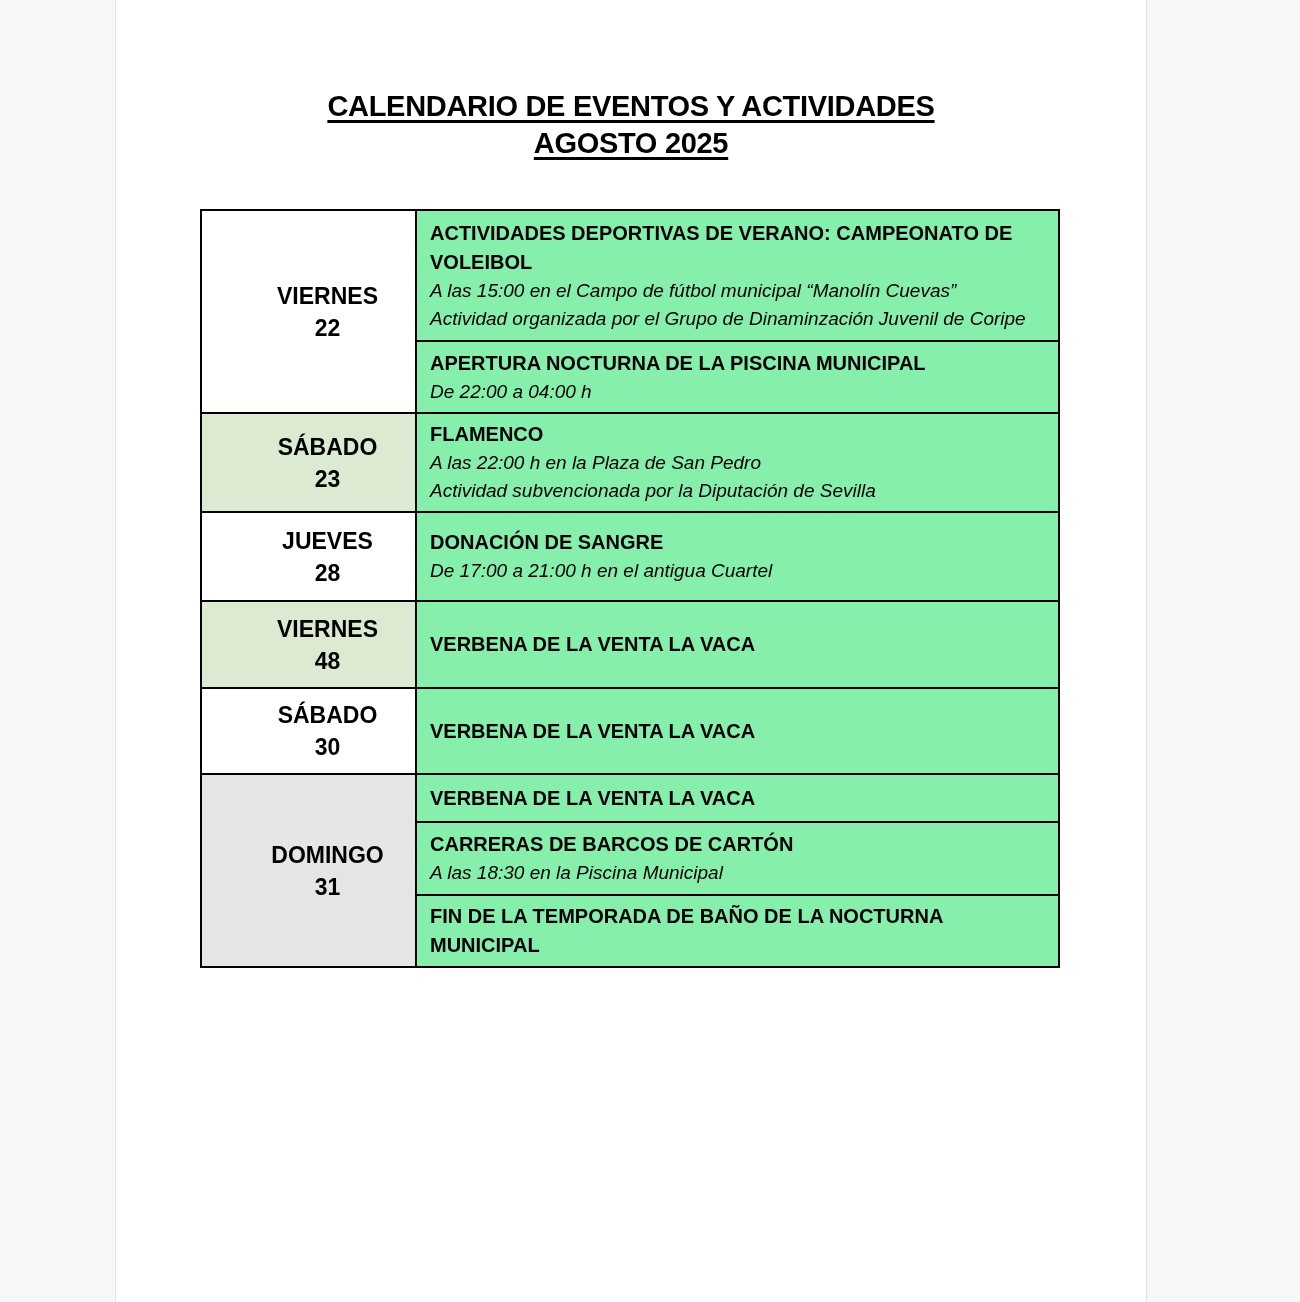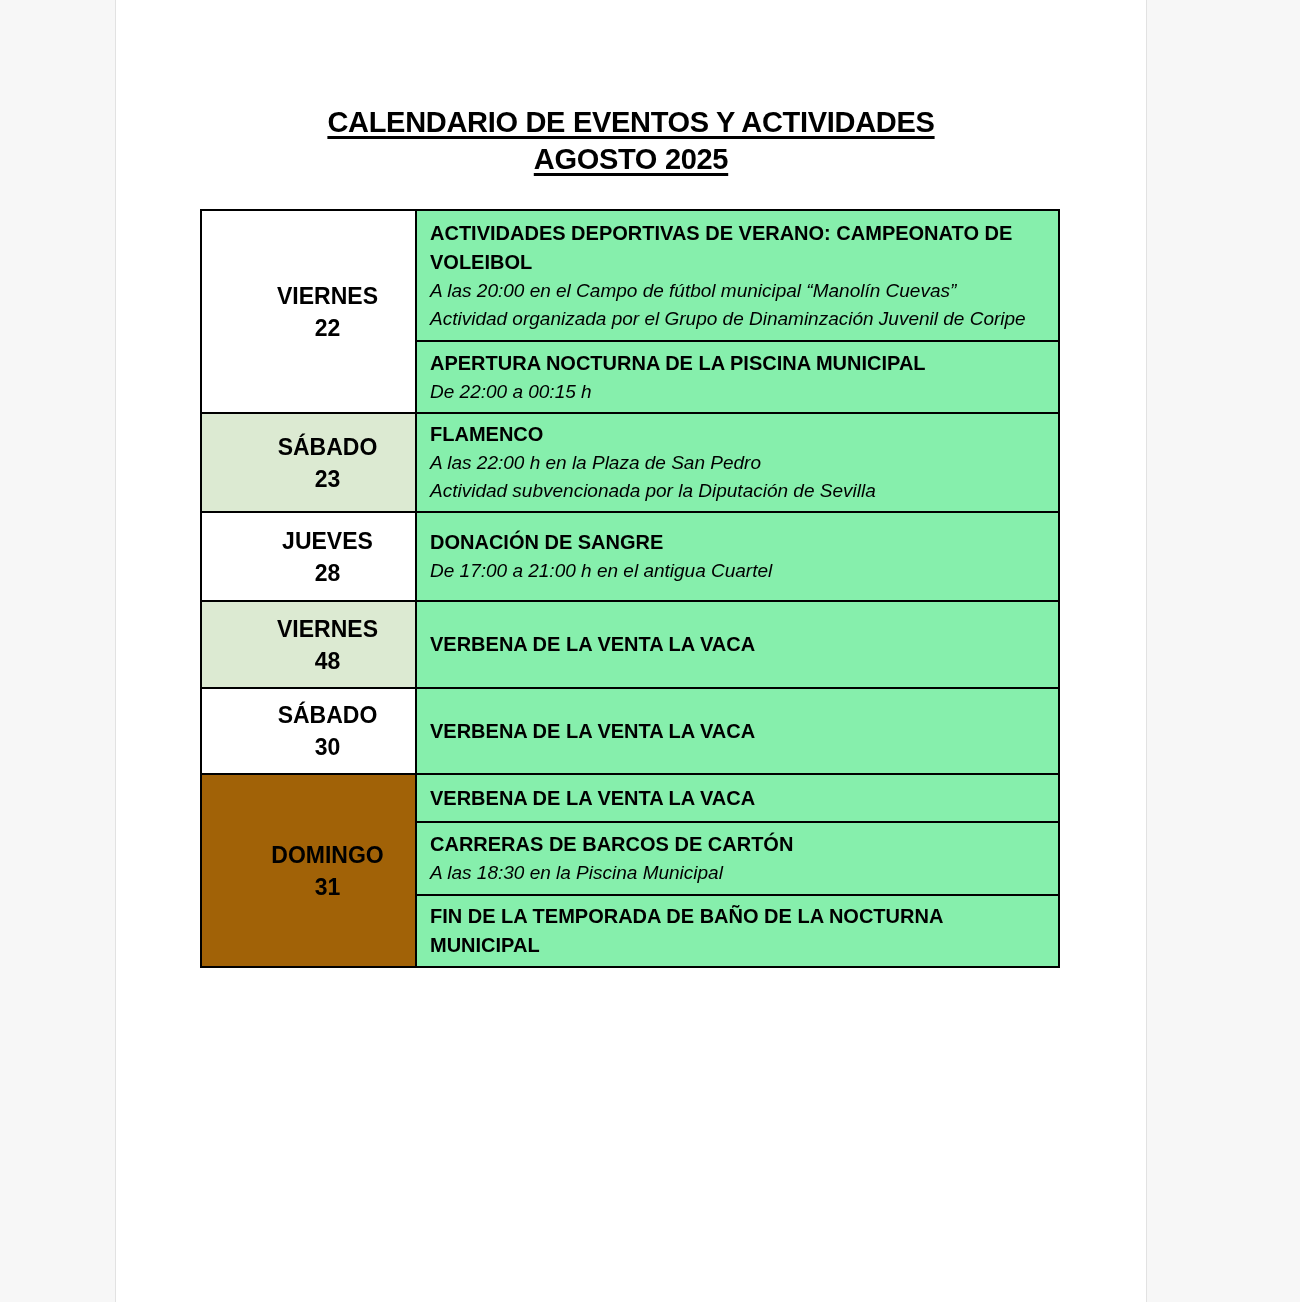--- a/index.html
+++ b/index.html
@@ -20,21 +20,21 @@
     left: 115px;
     top: 0;
     width: 1030px;
     height: 1302px;
     background: #ffffff;
     border-left: 1px solid #e2e2e2;
     border-right: 1px solid #e2e2e2;
   }
   .doc-title {
     position: absolute;
-    top: 104px;
+    top: 88px;
     left: 0;
     width: 100%;
     text-align: center;
     font-weight: bold;
     font-size: 29px;
     line-height: 37px;
     letter-spacing: -0.3px;
   }
   .doc-title .u {
     text-decoration: underline;
@@ -101,28 +101,28 @@
   <table class="calendar">
     <tbody>
 
       <tr class="h131">
         <td class="day" rowspan="2">
           <div>VIERNES</div>
           <div>22</div>
         </td>
         <td class="event">
           <div class="event-title">ACTIVIDADES DEPORTIVAS DE VERANO: CAMPEONATO DE VOLEIBOL</div>
-          <div class="event-detail">A las 20:00 en el Campo de fútbol municipal “Manolín Cuevas”</div>
+          <div class="event-detail">A las 15:00 en el Campo de fútbol municipal “Manolín Cuevas”</div>
           <div class="event-detail">Actividad organizada por el Grupo de Dinaminzación Juvenil de Coripe</div>
         </td>
       </tr>
       <tr class="h72">
         <td class="event">
           <div class="event-title">APERTURA NOCTURNA DE LA PISCINA MUNICIPAL</div>
-          <div class="event-detail">De 22:00 a 00:15 h</div>
+          <div class="event-detail">De 22:00 a 04:00 h</div>
         </td>
       </tr>
 
       <tr class="h98">
         <td class="day green" style="background: rgb(220, 234, 210);">
           <div>SÁBADO</div>
           <div>23</div>
         </td>
         <td class="event">
           <div class="event-title">FLAMENCO</div>
@@ -156,21 +156,21 @@
         <td class="day">
           <div>SÁBADO</div>
           <div>30</div>
         </td>
         <td class="event">
           <div class="event-title">VERBENA DE LA VENTA LA VACA</div>
         </td>
       </tr>
 
       <tr class="h48">
-        <td class="day green" rowspan="3" style="background: #a16207;">
+        <td class="day green" rowspan="3" style="background: #e5e5e5;">
           <div>DOMINGO</div>
           <div>31</div>
         </td>
         <td class="event">
           <div class="event-title">VERBENA DE LA VENTA LA VACA</div>
         </td>
       </tr>
       <tr class="h73">
         <td class="event">
           <div class="event-title">CARRERAS DE BARCOS DE CARTÓN</div>

